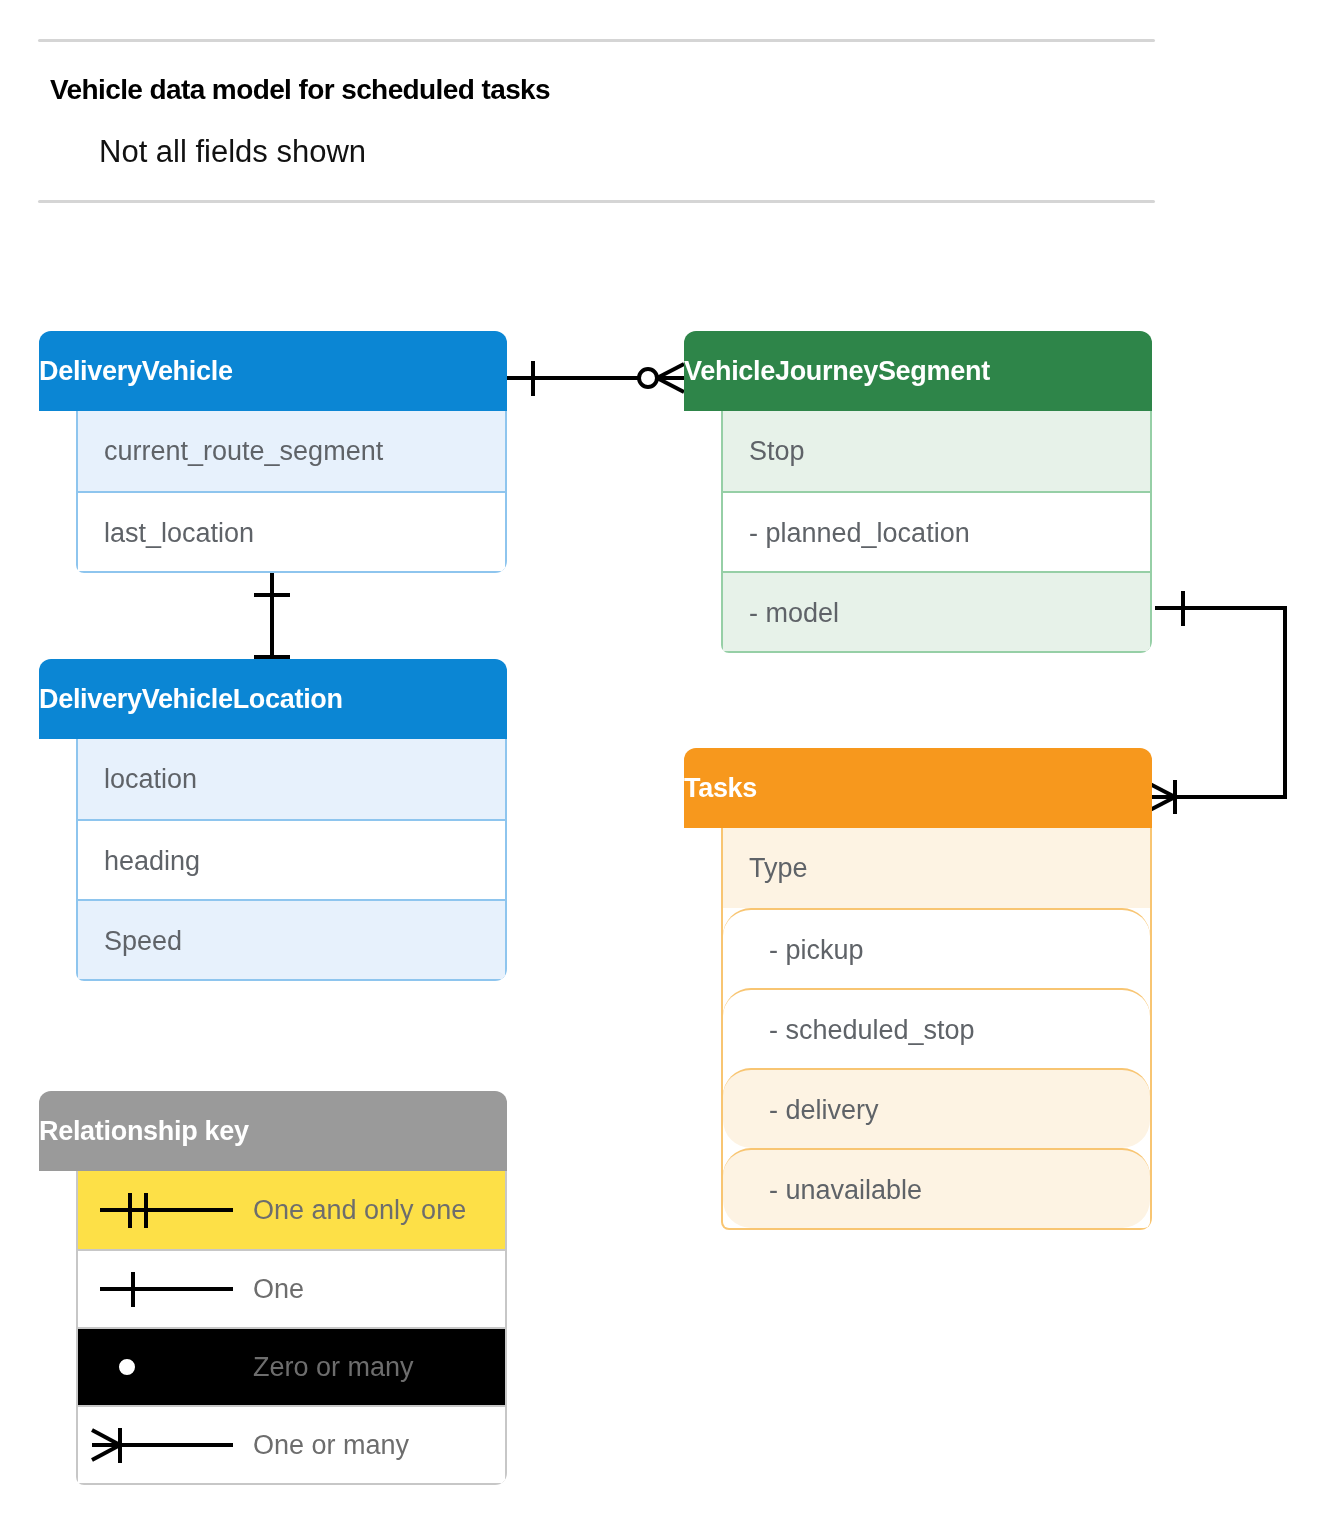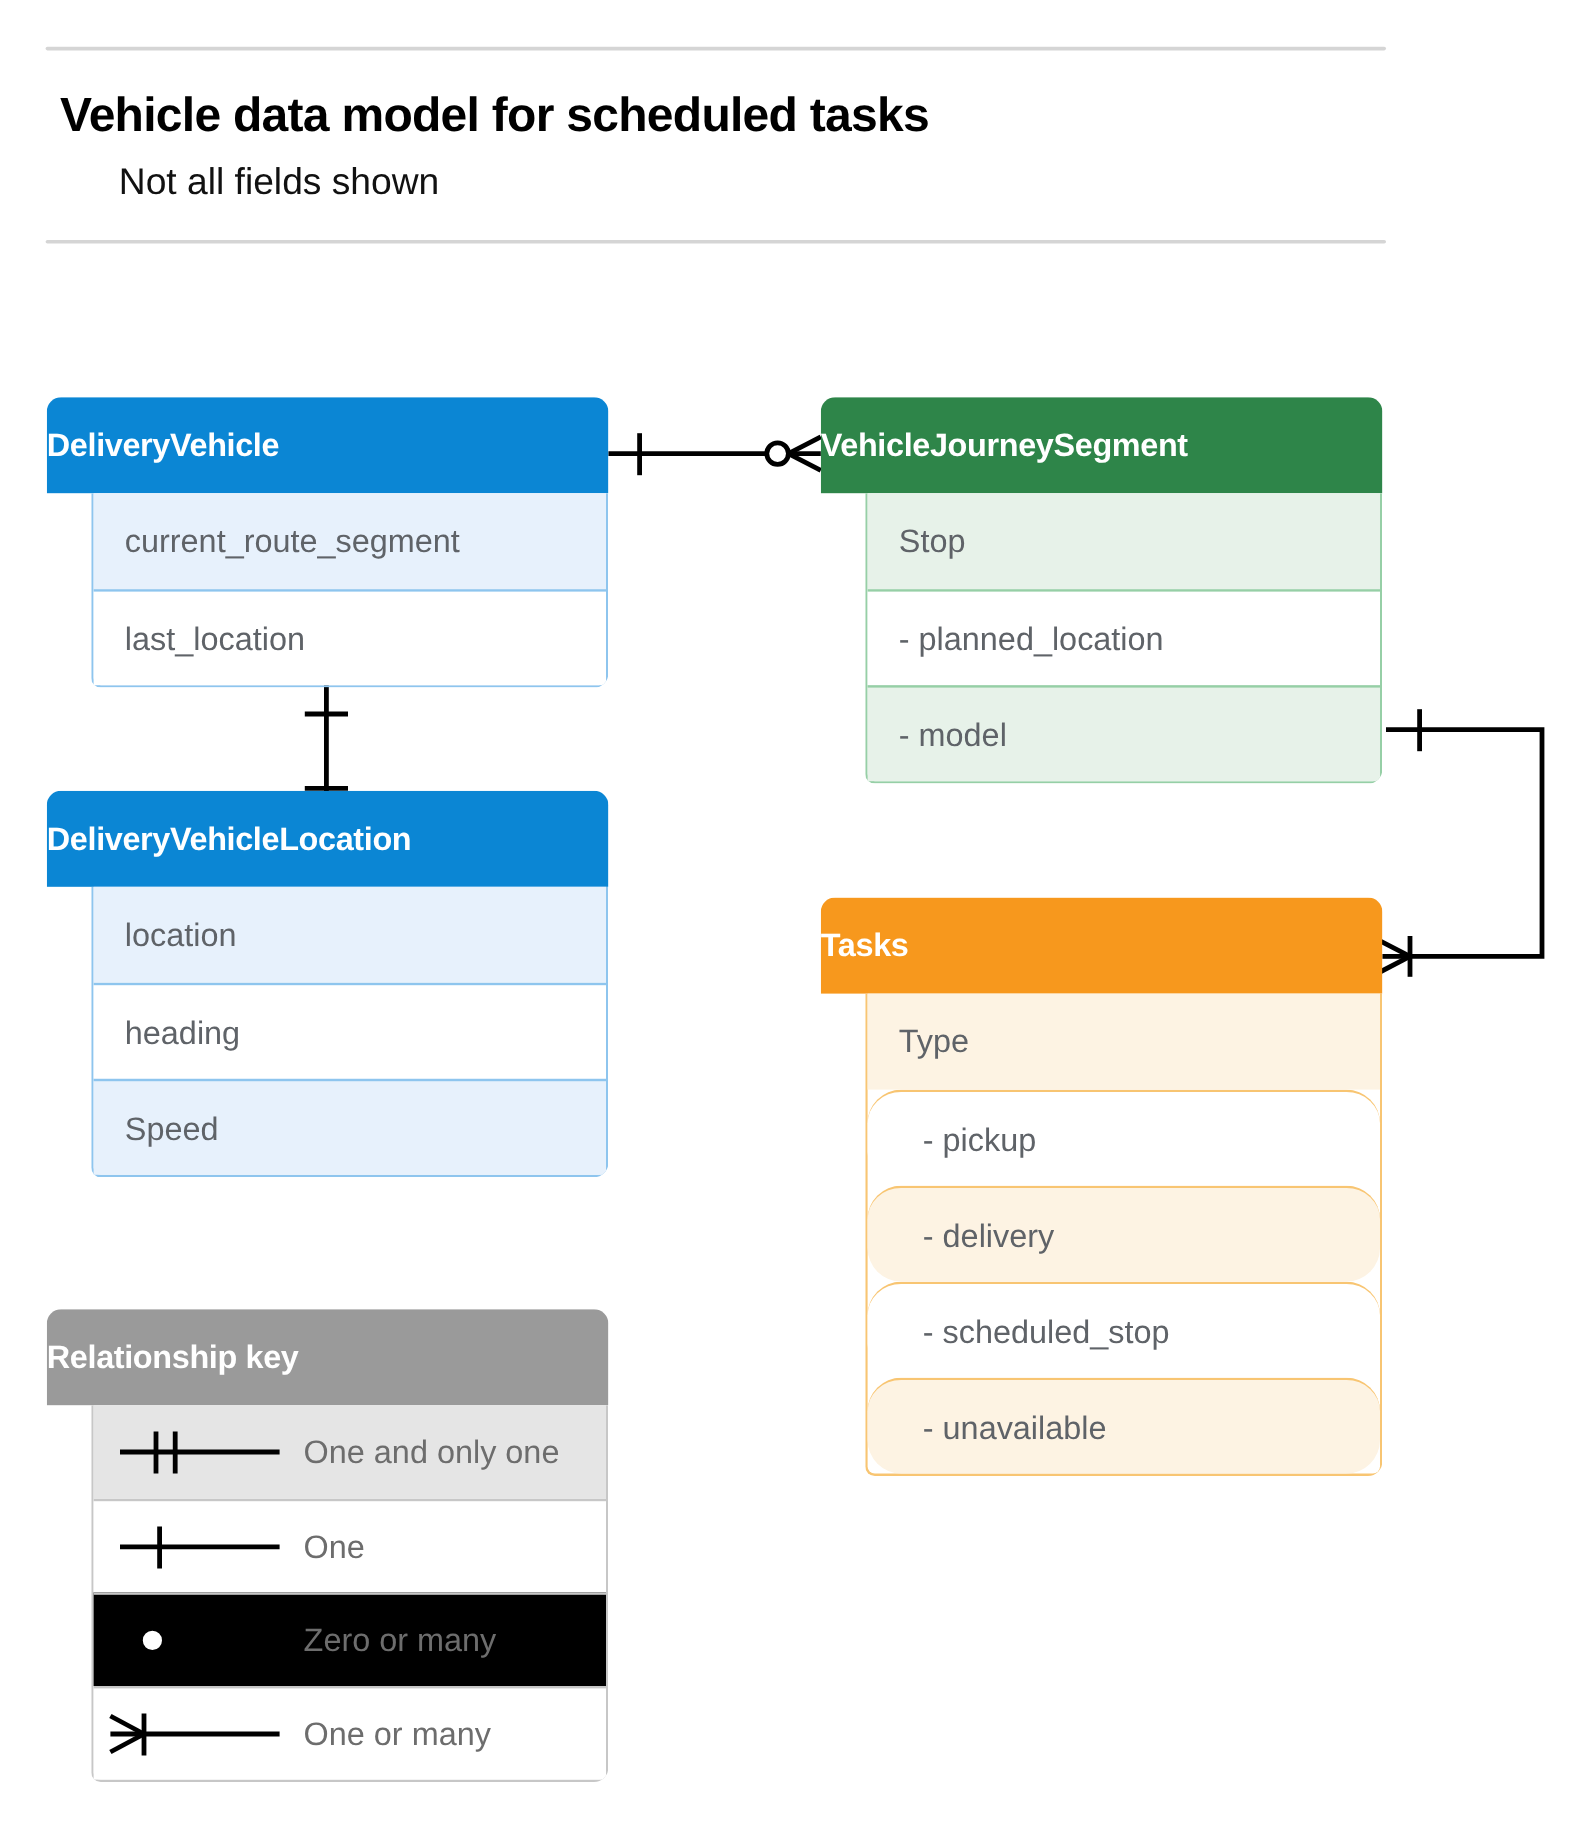--- a/index.html
+++ b/index.html
@@ -24,21 +24,21 @@
     background: #d5d5d5;
     border-radius: 2px;
   }
   #rule-top    { top: 39px; }
   #rule-bottom { top: 200px; }
 
   #page-title {
     position: absolute;
     left: 50px;
     top: 74px;
-    font-size: 40px;
+    font-size: 28px;
     font-weight: 700;
     letter-spacing: -0.6px;
     color: #000000;
     white-space: nowrap;
   }
   #page-subtitle {
     position: absolute;
     left: 51px;
     top: 134px;
     font-size: 31px;
@@ -213,31 +213,31 @@
     <div class="entity-row plain">heading</div>
     <div class="entity-row alt">Speed</div>
   </div>
 </div>
 
 <div class="entity orange" id="entity-tasks">
   <div class="entity-header">Tasks</div>
   <div class="entity-rows">
     <div class="entity-row alt">Type</div>
     <div class="entity-row plain sub">-  pickup</div>
+    <div class="entity-row plain sub">-  scheduled_stop</div>
     <div class="entity-row alt sub">-  delivery</div>
-    <div class="entity-row plain sub">-  scheduled_stop</div>
     <div class="entity-row alt sub">-  unavailable</div>
   </div>
 </div>
 
 <div class="entity gray" id="legend-box">
   <div class="entity-header">Relationship key</div>
   <div class="entity-rows">
 
-    <div class="legend-row alt" style="background:#e5e5e5">
+    <div class="legend-row alt" style="background:#fde047">
       <svg class="legend-sym" viewBox="0 0 175 78" xmlns="http://www.w3.org/2000/svg">
         <line x1="22" y1="39" x2="155" y2="39" stroke="#000" stroke-width="4"></line>
         <line x1="52" y1="22" x2="52" y2="57" stroke="#000" stroke-width="4"></line>
         <line x1="68" y1="22" x2="68" y2="57" stroke="#000" stroke-width="4"></line>
       </svg>
       <span class="legend-label">One and only one</span>
     </div>
 
     <div class="legend-row plain" style="background:#ffffff">
       <svg class="legend-sym" viewBox="0 0 175 78" xmlns="http://www.w3.org/2000/svg">

